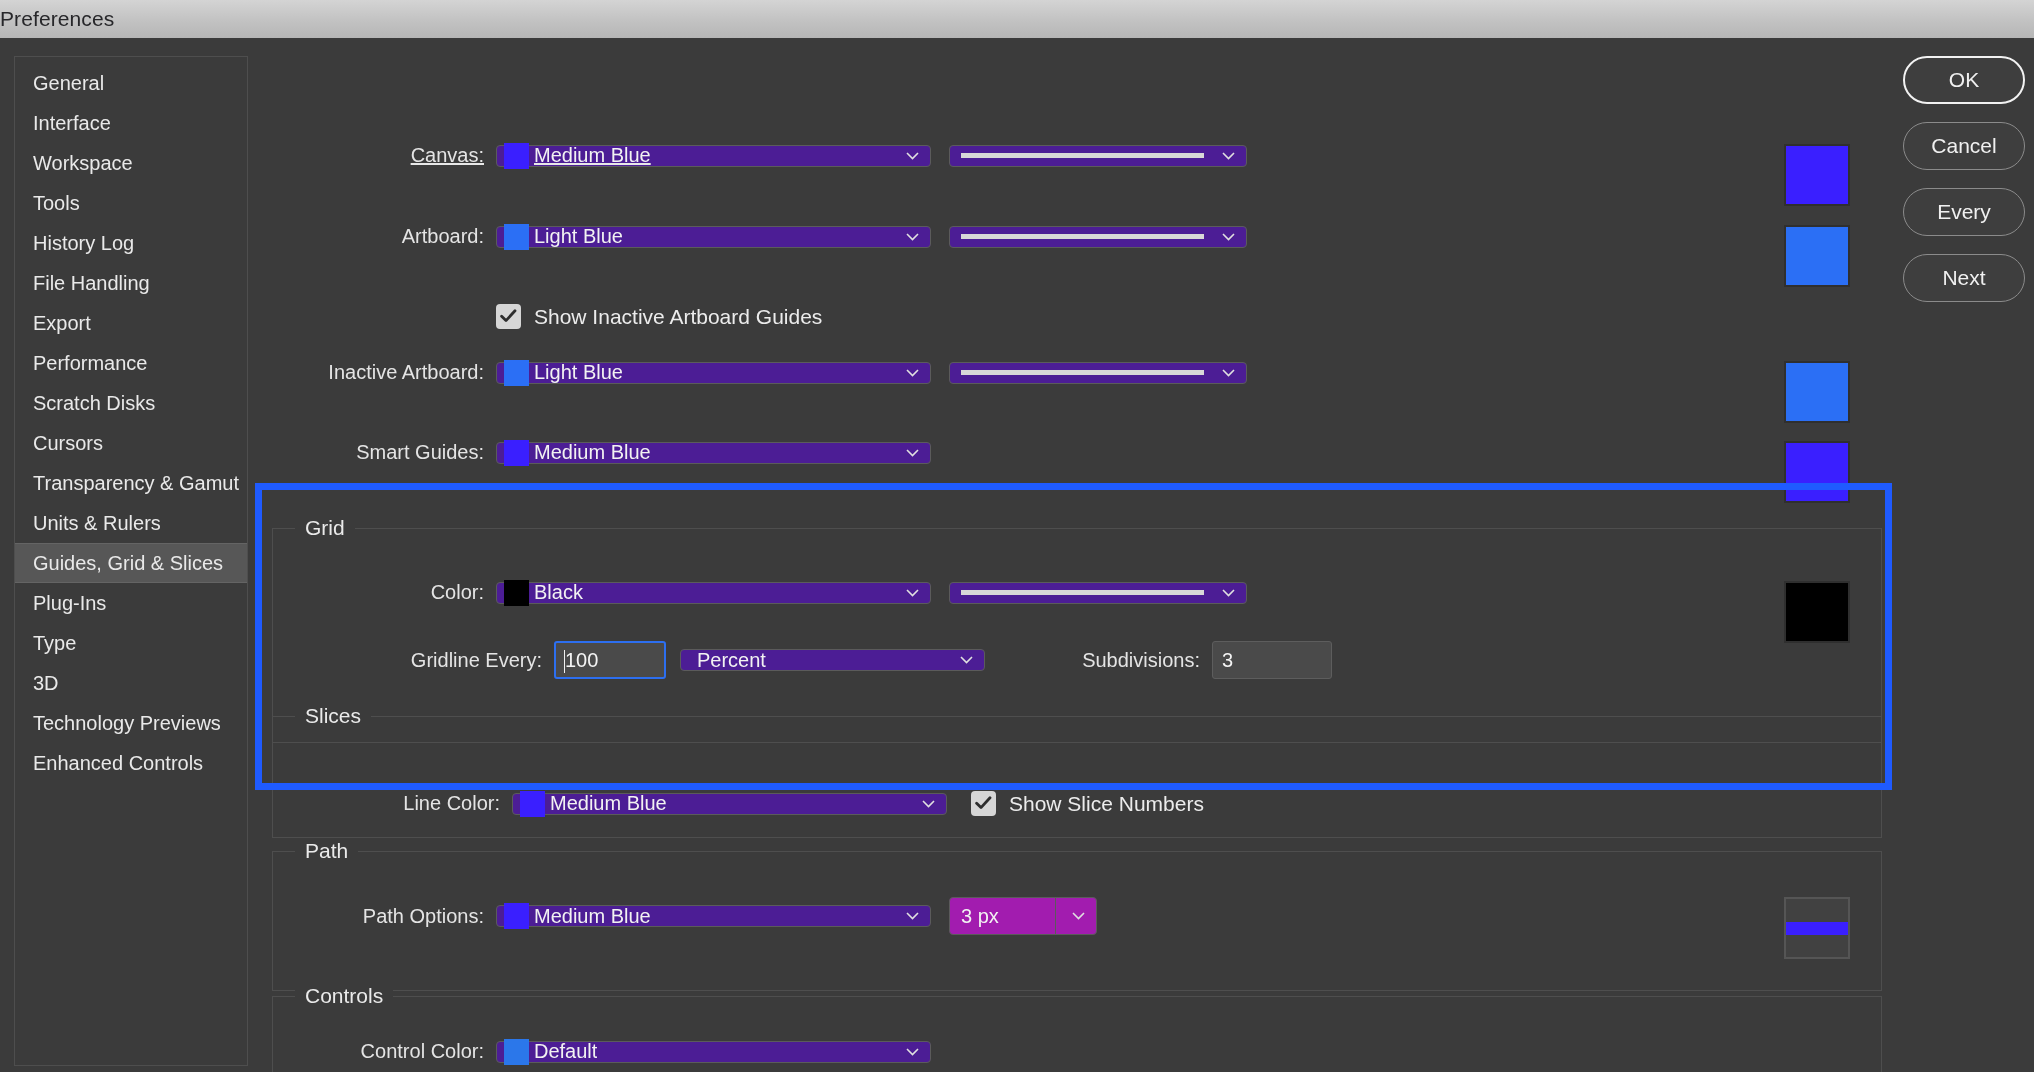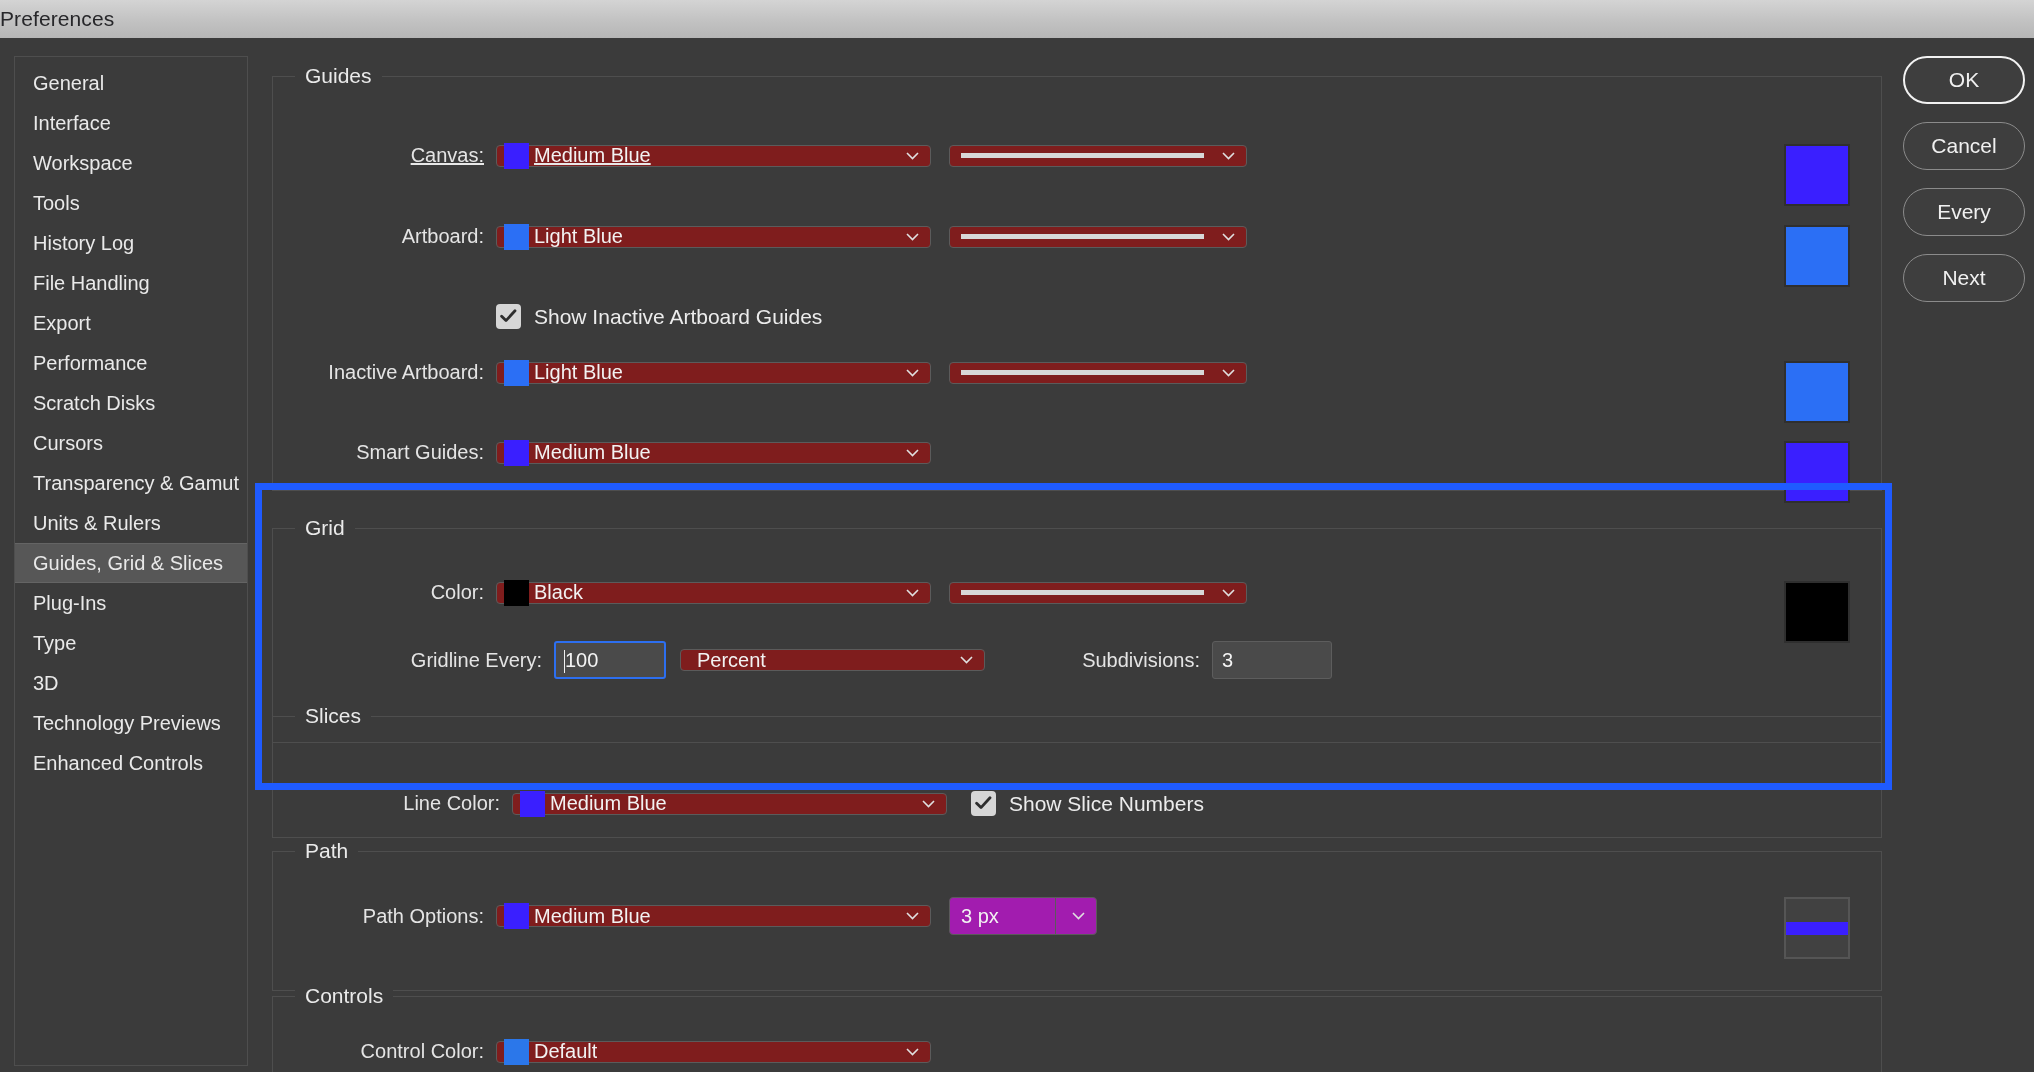--- a/index.html
+++ b/index.html
@@ -97,21 +97,21 @@
 
   .flabel {
     font-size: 20px; color: #e4e4e4;
     text-align: right;
     white-space: nowrap;
   }
 
   
   .sel {
     height: 22px;
-    background: #7f1d1d;
+    background: #4c1d95;
     border: 1px solid #5b5b5b;
     border-radius: 4px;
     box-sizing: border-box;
     display: flex; align-items: center;
     position: relative;
     padding-left: 7px;
   }
   .sel-text {
     font-size: 20px; color: #f2f2f2;
     white-space: nowrap; overflow: hidden;
@@ -245,23 +245,20 @@
 
   <div class="btn-col">
     <div class="pbtn default">OK</div>
     <div class="pbtn">Cancel</div>
     <div class="pbtn">Every</div>
     <div class="pbtn">Next</div>
   </div>
 
   <div class="content">
 
-    <div class="group" style="left:10px; top:20px; width:1610px; height:415px;">
-      <div class="group-title">Guides</div>
-    </div>
 
     <div class="row" style="left:0px; top:88px; width:1620px;text-decoration:underline;">
       <div class="flabel" style="width:222px;">Canvas:</div>
       <div class="sel" style="margin-left:12px; width:435px;">
         <span class="swatch" style="background:#3a1fff"></span>
         <span class="sel-text">Medium Blue</span>
         <span class="chev">
             <svg width="13" height="8" viewBox="0 0 13 8">
               <path d="M1 1 L6.5 6.5 L12 1" stroke="#e0e0e0" stroke-width="1.6" fill="none"></path>
             </svg>

